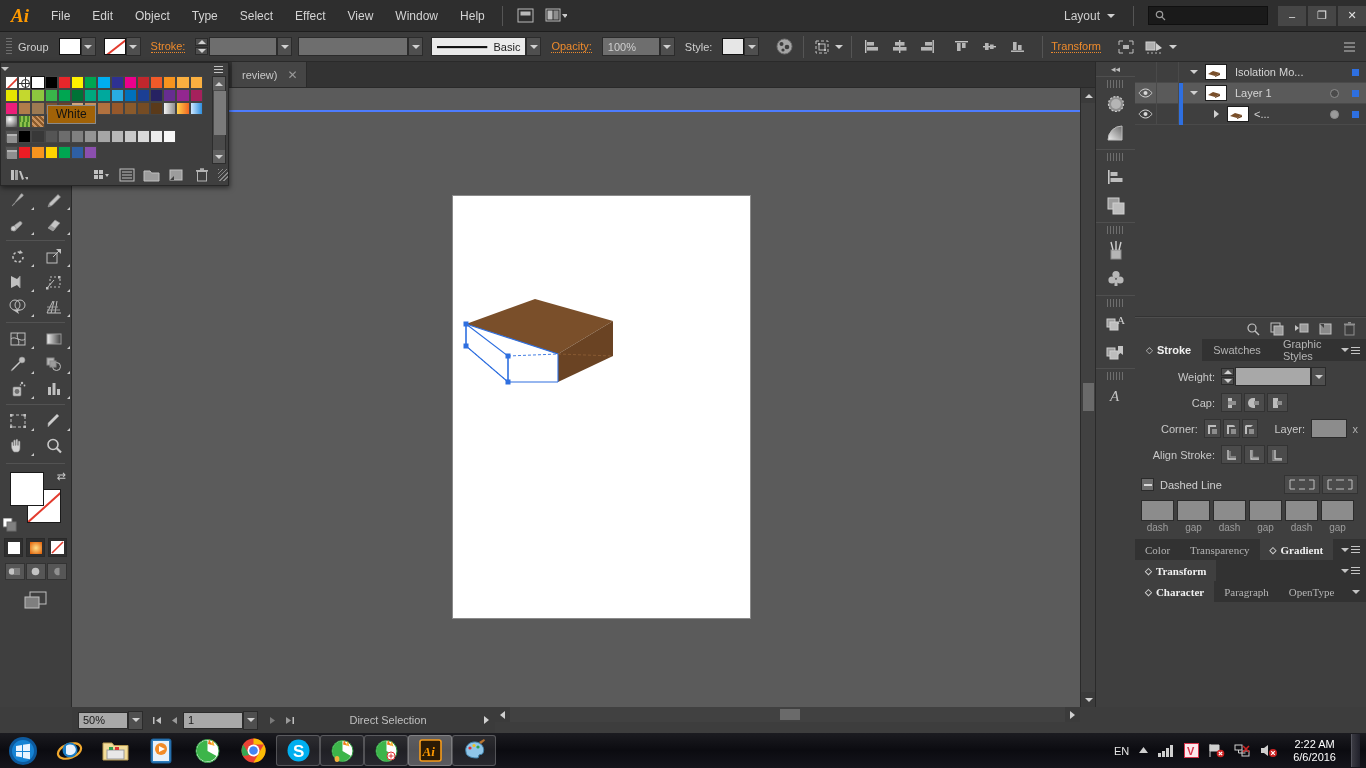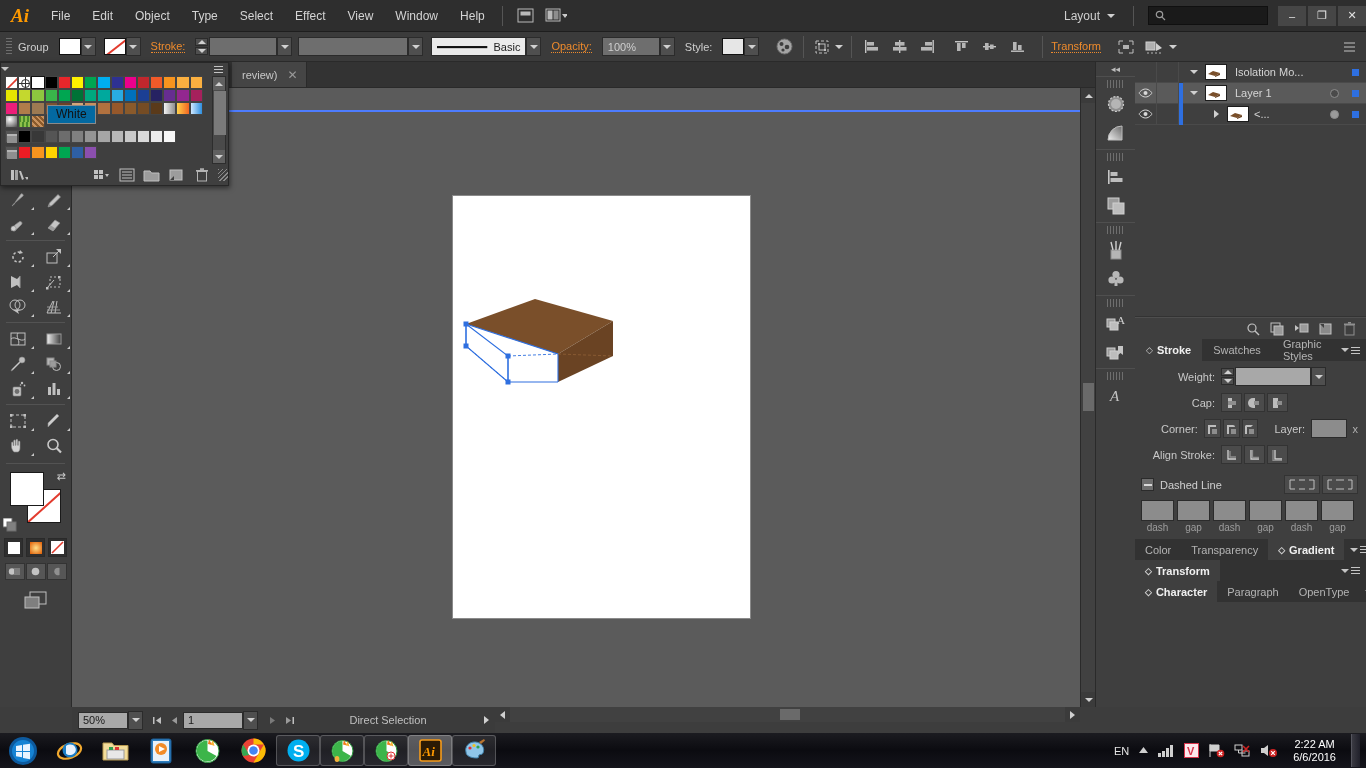--- a/index.html
+++ b/index.html
@@ -187,21 +187,21 @@
   .rlabel { width:86px; text-align:right; padding-right:6px; color:#c8c8c8; font-size:11px; }
   .btn3 { width:21px; height:19px; background:#4b4b4b; border:1px solid #333; display:flex; align-items:center; justify-content:center;}
   .btn3 + .btn3 { margin-left:2px; }
   .wfield { width:76px; height:19px; background:#a8a8a8; border:1px solid #2b2b2b;}
   .limitfield { width:46px; height:19px; background:#8c8c8c; border:1px solid #2b2b2b;}
   .dash-head { display:flex; align-items:center; padding:4px 8px 4px 6px; }
   .dash-cells { display:flex; gap:3px; padding: 2px 6px 0; }
   .dash-cell { width:33px; }
   .dash-in { height:21px; background:#8c8c8c; border:1px solid #2b2b2b;}
   .dash-lab { text-align:center; color:#9d9d9d; font-size:10px; padding-top:1px;}
-  .subtabs { display:flex; align-items:center; height:21px; background:#323232; margin-top:6px;}
+  .subtabs { display:flex; align-items:center; height:21px; background:#323232; margin-top:6px;font-family:Liberation Serif, serif;}
   .subtab { height:21px; padding:0 10px; display:flex; align-items:center; gap:4px; font-size:11px; color:#b4b4b4;}
   .subtab.active { background:#3f3f3f; color:#f0f0f0; font-weight:bold;}
   .dia { color:#cfcfcf; font-size:9px; }
 
   
   .taskbar { position:absolute; left:0; top:733px; width:1366px; height:35px;
     background: linear-gradient(to bottom, #1b1b20 0%, #0b0b10 50%, #15151c 100%);
     display:flex; align-items:center; }
   .startorb { width:46px; height:33px; display:flex; align-items:center; justify-content:center; }
   .tbitem { width:46px; height:33px; display:flex; align-items:center; justify-content:center; }
@@ -220,21 +220,21 @@
   .sw { width:13.2px; height:13px; border:1px solid #444; }
   .sw-folder { width:13.2px; height:13px; border:1px solid #444; background:#555; position:relative;}
   .sw-folder:after { content:''; position:absolute; left:1px; top:3px; width:10px; height:7px;
     background:#8f8f8f; border-top:2px solid #b4b4b4;}
   .sw-scroll { position:absolute; right:0; top:0; width:14px; height:88px; background:#4a4a4a; border:1px solid #2d2d2d;}
   .sw-sb { width:12px; height:13px; background:#606060; display:flex;align-items:center;justify-content:center;}
   .sw-sthumb { position:absolute; top:14px; left:1px; width:12px; height:44px; background:#7a7a7a;}
   .sw-foot { position:absolute; bottom:0; left:0; width:227px; height:20px; display:flex; align-items:center;
      padding-left:6px; gap:0; }
   .sw-fbtn { width:30px; height:18px; display:flex; align-items:center; justify-content:center;}
-  .tooltip { position:absolute; left:46px; top:42px; background:#0369a1; color:#111;
+  .tooltip { position:absolute; left:46px; top:42px; background:#a16207; color:#111;
      border:1px solid #8a8a8a; padding:1px 8px 2px; font-size:12px; z-index:60; }
 
   svg { display:block; }
 </style>
 </head>
 <body>
 
 <div class="app">
 
   <div class="menubar">

